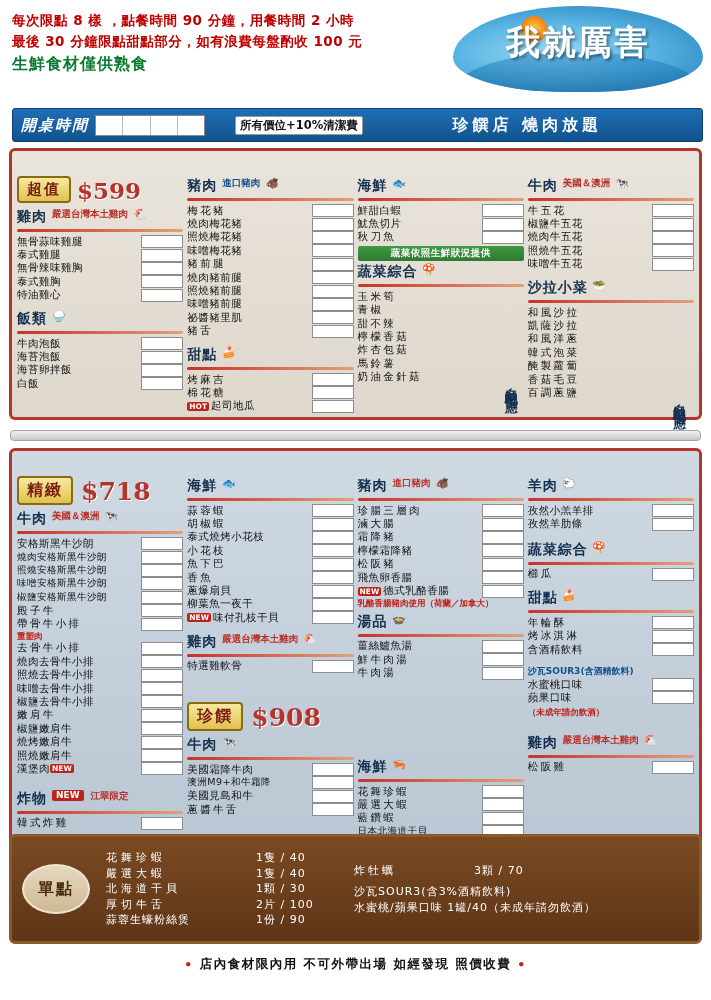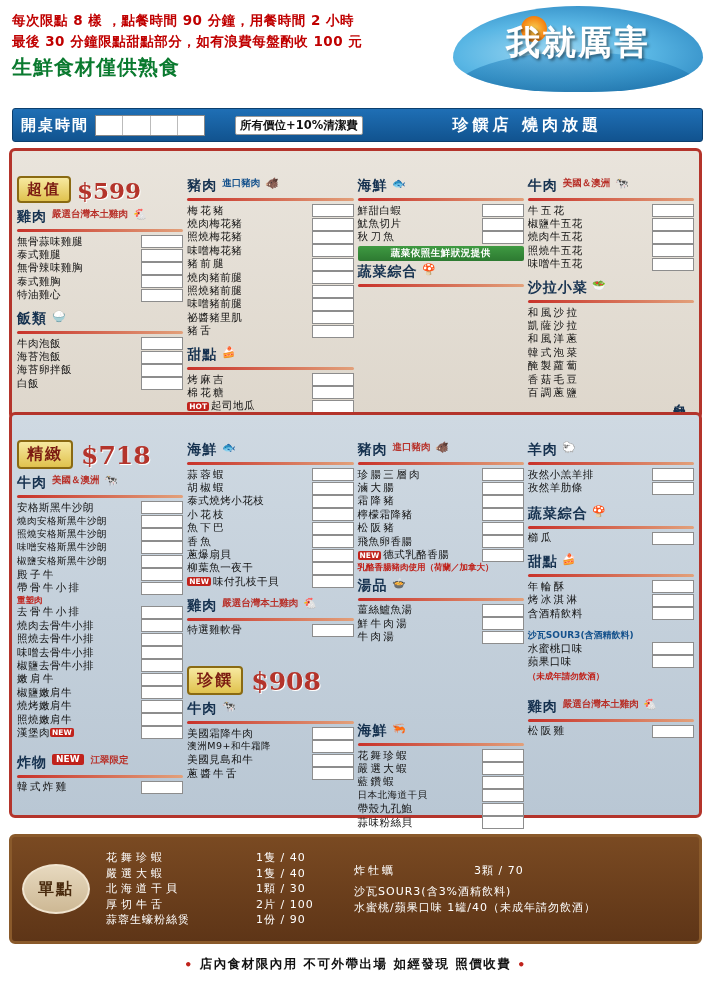--- a/index.html
+++ b/index.html
@@ -8,21 +8,21 @@
     font-family:"DejaVu Sans","Liberation Sans",sans-serif;
     background:#ffffff;
     overflow:hidden;
     position:relative;
   }
   .page{position:relative;width:711px;height:1000px;box-sizing:border-box;}
 
   
   .header{position:relative;height:148px;padding:10px 12px 0 12px;box-sizing:border-box;}
   .hdr-line{color:#c00000;font-size:13.5px;line-height:1.55;letter-spacing:.5px;font-weight:bold;}
-  .hdr-green{color:#0a7a2f;font-size:20px;font-weight:bold;margin-top:2px;letter-spacing:1px;}
+  .hdr-green{color:#0a7a2f;font-size:16px;font-weight:bold;margin-top:2px;letter-spacing:1px;}
 
   .logo{
     position:absolute;right:8px;top:6px;width:250px;height:86px;
     background:radial-gradient(ellipse at 40% 55%, #9fd8f2 0%, #59b6e4 45%, #1e77b5 100%);
     border-radius:50% 50% 45% 45%/60% 60% 40% 40%;
     overflow:hidden;
   }
   .logo .wave{position:absolute;left:0;bottom:0;width:100%;height:40px;
     background:linear-gradient(#2b8fcc,#0d5d96);opacity:.55;
     border-radius:50% 50% 0 0/100% 100% 0 0;}
@@ -33,40 +33,40 @@
   .logo .sun{position:absolute;left:68px;top:10px;width:26px;height:26px;border-radius:50%;
     background:radial-gradient(circle,#ffd24d 0%,#ff7b00 70%);opacity:.95;}
 
   .bluebar{
     position:absolute;left:12px;right:8px;top:108px;height:32px;
     background:linear-gradient(#1f6fb5,#11538f);
     border:1px solid #0c3f6e;border-radius:3px;
     display:flex;align-items:center;
   }
   .open-box{display:flex;align-items:center;margin-left:8px;}
-  .open-label{color:#fff;font-size:15px;font-weight:bold;letter-spacing:2px;}
+  .open-label{color:#fff;font-size:15px;font-weight:bold;letter-spacing:2px;font-style:italic;}
   .time-input{width:108px;height:19px;background:#fff;border:1px solid #888;margin-left:6px;
     display:flex;}
   .time-input i{flex:1;border-right:1px solid #bbb;}
   .time-input i:last-child{border-right:none;}
   .fee{
     margin-left:30px;background:#fff;border:1px solid #999;border-radius:2px;
     padding:1px 4px;font-size:11.5px;color:#111;font-weight:bold;
   }
   .shopname{flex:1;text-align:center;color:#fff;font-size:16px;font-weight:bold;letter-spacing:4px;
     padding-right:10px;}
 
   
   .board{
     position:absolute;left:9px;right:9px;border-radius:6px;
     box-sizing:border-box;
   }
   .board-top{top:148px;height:272px;background:linear-gradient(#e9e4dc,#ded7cc);
     border:3px solid #b4342b;}
-  .board-mid{top:412px;height:406px;background:linear-gradient(#cfd9e2,#b9c7d4);
+  .board-mid{top:448px;height:406px;background:linear-gradient(#cfd9e2,#b9c7d4);
     border:3px solid #b4342b;}
   .board-bot{top:834px;height:110px;background:linear-gradient(#7a4a22,#5e3517);
     border:3px solid #8a5a2b;}
 
   .cols{display:flex;height:100%;box-sizing:border-box;padding:24px 5px;gap:4px;}
   .col{flex:1;position:relative;}
 
   
   .cat-h{
     display:flex;align-items:flex-start;gap:5px;margin:2px 0 3px 0;
@@ -373,20 +373,46 @@
             <span class="bx"></span>
           </div>
 
         <div class="greenbar">蔬菜依照生鮮狀況提供</div>
 
         <div class="cat-h">
           <span class="cat-title">蔬菜綜合</span>
           <span class="icon">🍄</span>
         </div>
         <div class="rule"></div>
+        <div style="position:relative">
+          <div class="item">
+              <span class="nm spread">玉米筍</span>
+            </div>
+          <div class="item">
+              <span class="nm spread">青椒</span>
+            </div>
+          <div class="item">
+              <span class="nm spread">甜不辣</span>
+            </div>
+          <div class="item">
+              <span class="nm spread">檸檬香菇</span>
+            </div>
+          <div class="item">
+              <span class="nm spread">炸杏包菇</span>
+            </div>
+          <div class="item">
+              <span class="nm spread">馬鈴薯</span>
+            </div>
+          <div class="item">
+              <span class="nm spread">奶油金針菇</span>
+            </div>
+          <div class="ss-wrap">
+            <div class="self-serve">自助吧供應</div>
+          </div>
+        </div>
       </div>
 
       <div class="col">
         <div class="cat-h">
           <span class="cat-title">牛肉</span>
           <span class="cat-sub">美國＆澳洲</span>
           <span class="icon">🐄</span>
         </div>
         <div class="rule"></div>
         <div class="item">

